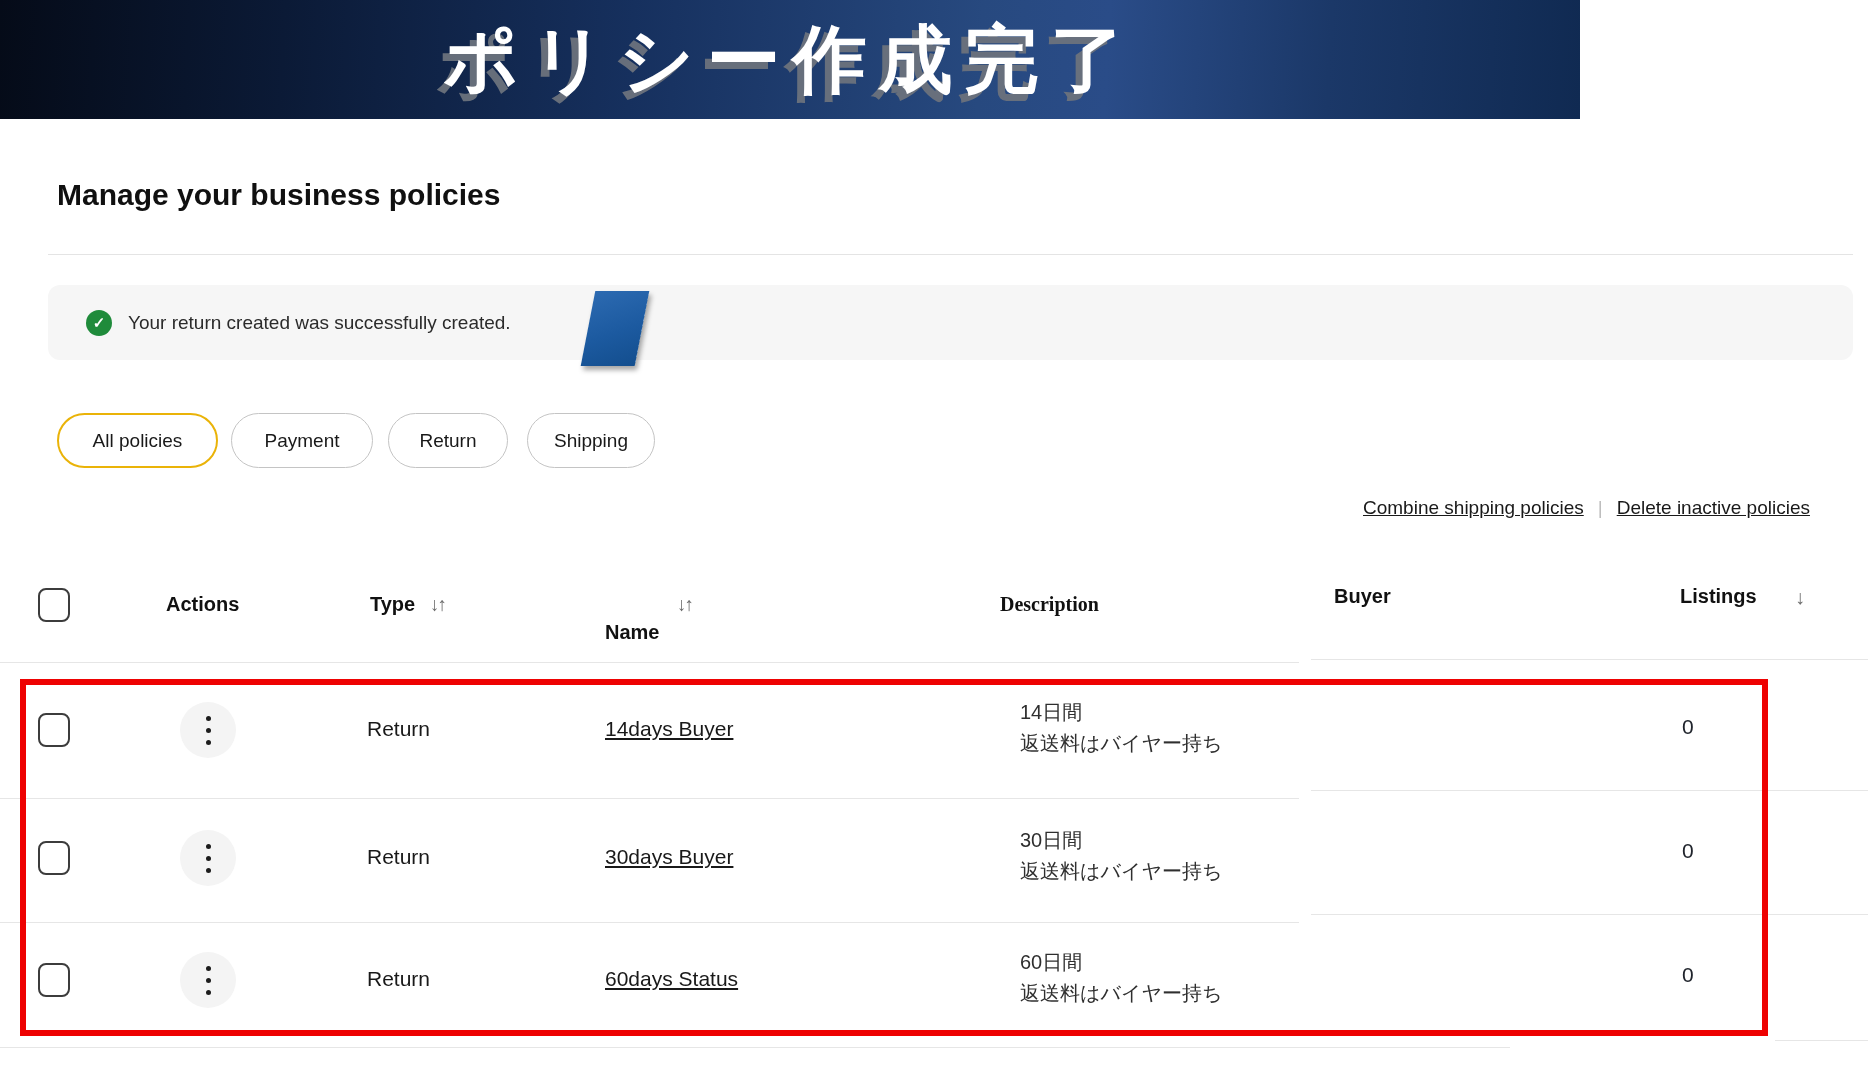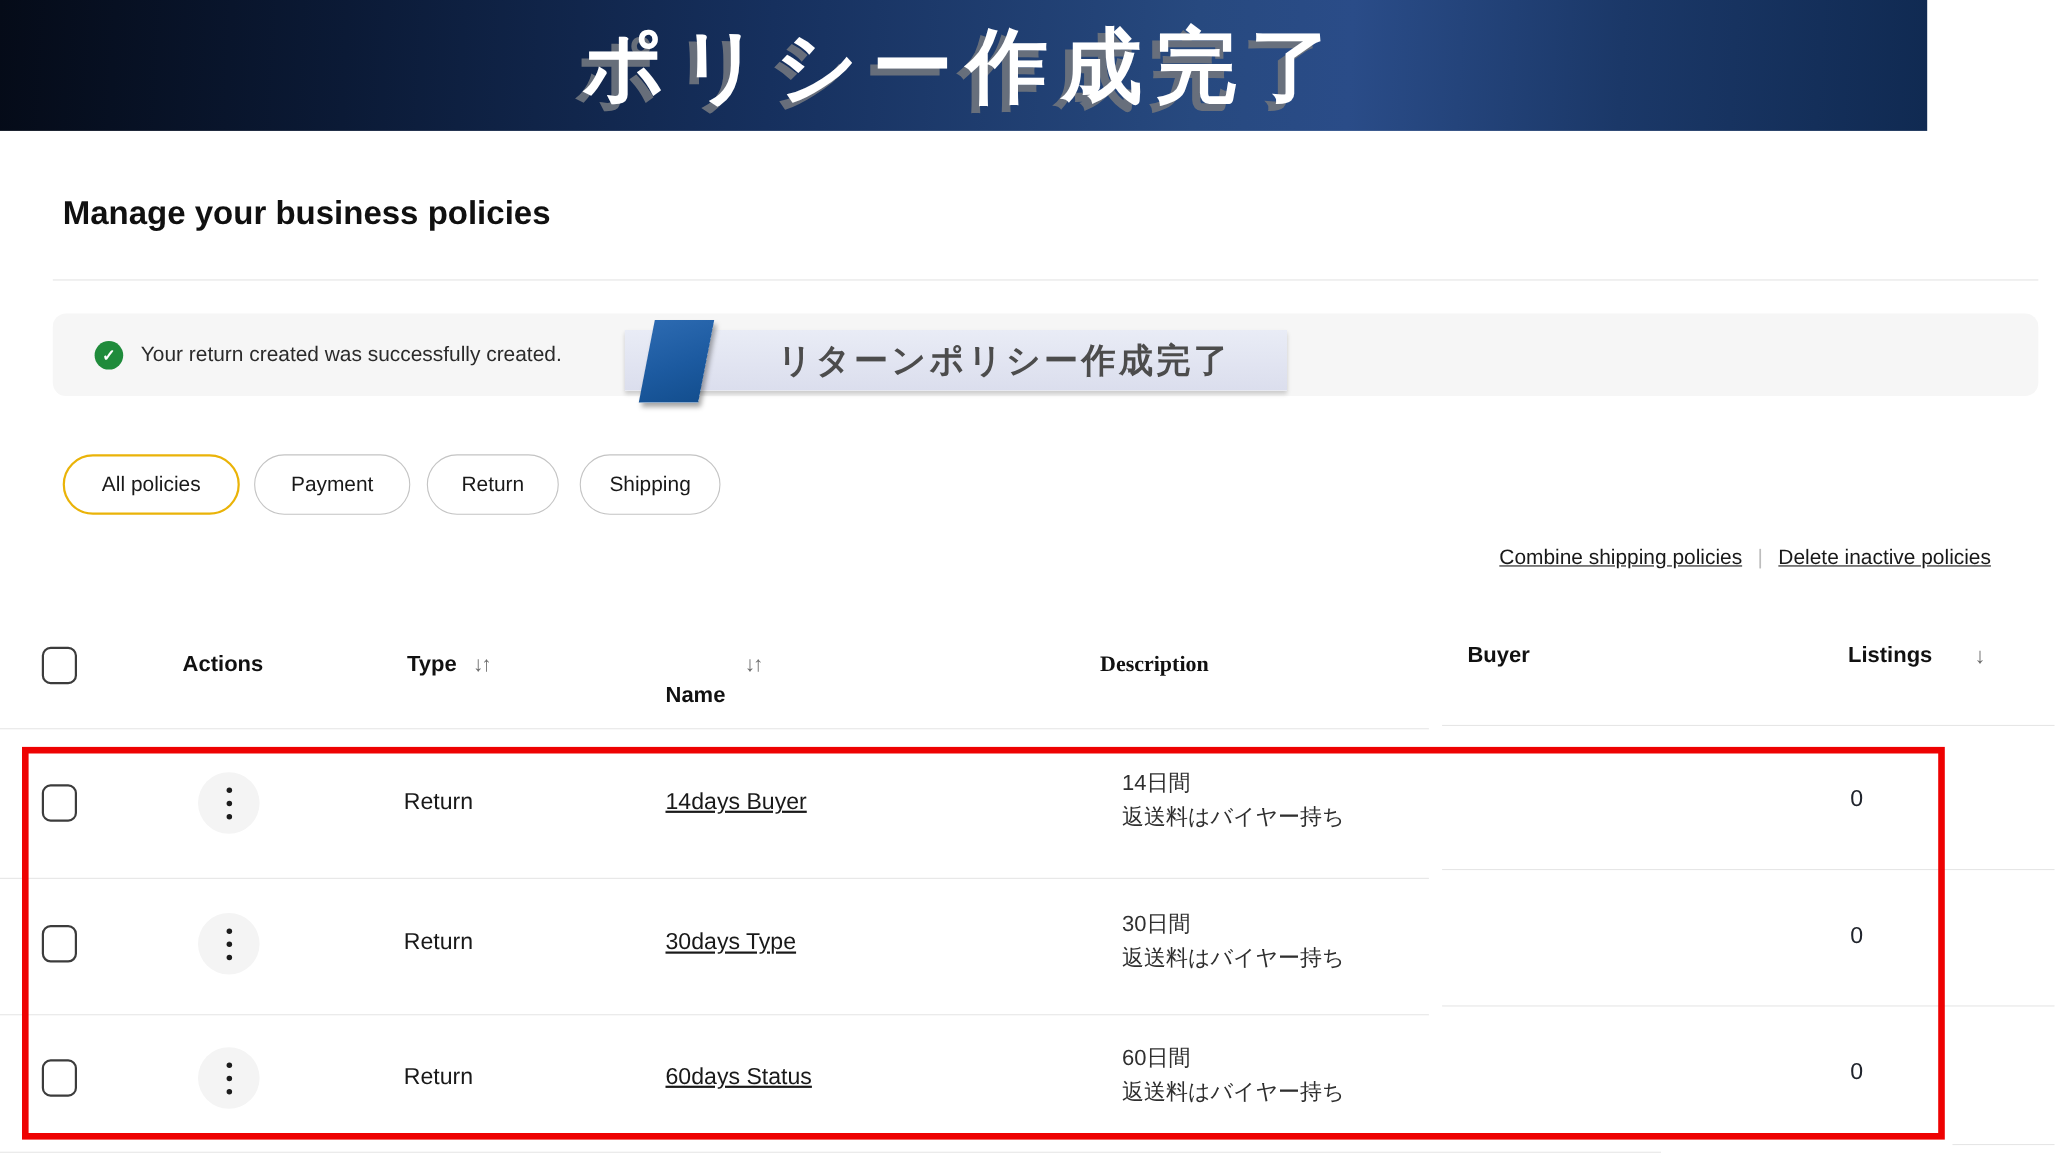--- a/index.html
+++ b/index.html
@@ -2,21 +2,21 @@
 <html><head>
 <meta charset="utf-8">
 <style>
   html,body{margin:0;padding:0;background:#fff;}
   *{box-sizing:border-box;}
   body{font-family:"Liberation Sans", sans-serif;}
   #stage{position:relative;width:1868px;height:1068px;background:#ffffff;overflow:hidden;}
 
   
   .top-banner{
-    position:absolute;left:0;top:0;width:1752px;height:119px;
+    position:absolute;left:0;top:0;width:1580px;height:119px;
     background:linear-gradient(93deg,#050b18 0%,#0b1a36 18%,#16305e 40%,#27497f 62%,#2a4c88 70%,#1b3868 84%,#102a52 100%);
     display:flex;align-items:center;justify-content:center;
   }
   .top-banner-title{
     color:#ffffff;font-size:74px;font-weight:800;letter-spacing:12px;
     text-shadow:-7px 7px 0 rgba(108,114,124,0.95);
     line-height:1;white-space:nowrap;
   }
 
   
@@ -109,23 +109,20 @@
     <div class="top-banner-title">ポリシー作成完了</div>
   </div>
 
   <div class="page-heading">Manage your business policies</div>
   <div class="heading-divider"></div>
 
   <div class="alert-banner"></div>
   <div class="check-circle">✓</div>
   <div class="alert-text">Your return created was successfully created.</div>
 
-  <div class="callout-box">
-    <span class="callout-text">リターンポリシー作成完了</span>
-  </div>
   <div class="callout-flag"></div>
 
   <button id="pill-0" class="pill selected">All policies</button>
   <button id="pill-1" class="pill">Payment</button>
   <button id="pill-2" class="pill">Return</button>
   <button id="pill-3" class="pill">Shipping</button>
 
   <div class="table-links">
     <a class="table-link">Combine shipping policies</a>
     <span class="link-sep">|</span>
@@ -170,21 +167,21 @@
 
   <div class="cbx" style="left:38px;top:841px;"></div>
   <button class="kebab" style="left:180px;top:830px;">
     <span style="display:flex;flex-direction:column;gap:7px;">
         <i></i>
         <i></i>
         <i></i>
       </span>
   </button>
   <div class="cell" style="left:367px;top:845px;">Return</div>
-  <a class="cell name-link" style="left:605px;top:845px;">30days Type</a>
+  <a class="cell name-link" style="left:605px;top:845px;">30days Buyer</a>
   <div class="desc" style="left:1020px;top:825px;">
     <div>30日間</div>
     <div>返送料はバイヤー持ち</div>
   </div>
   <div class="listing-val" style="left:1682px;top:839px;">0</div>
 
   <div class="cbx" style="left:38px;top:963px;"></div>
   <button class="kebab" style="left:180px;top:952px;">
     <span style="display:flex;flex-direction:column;gap:7px;">
         <i></i>

